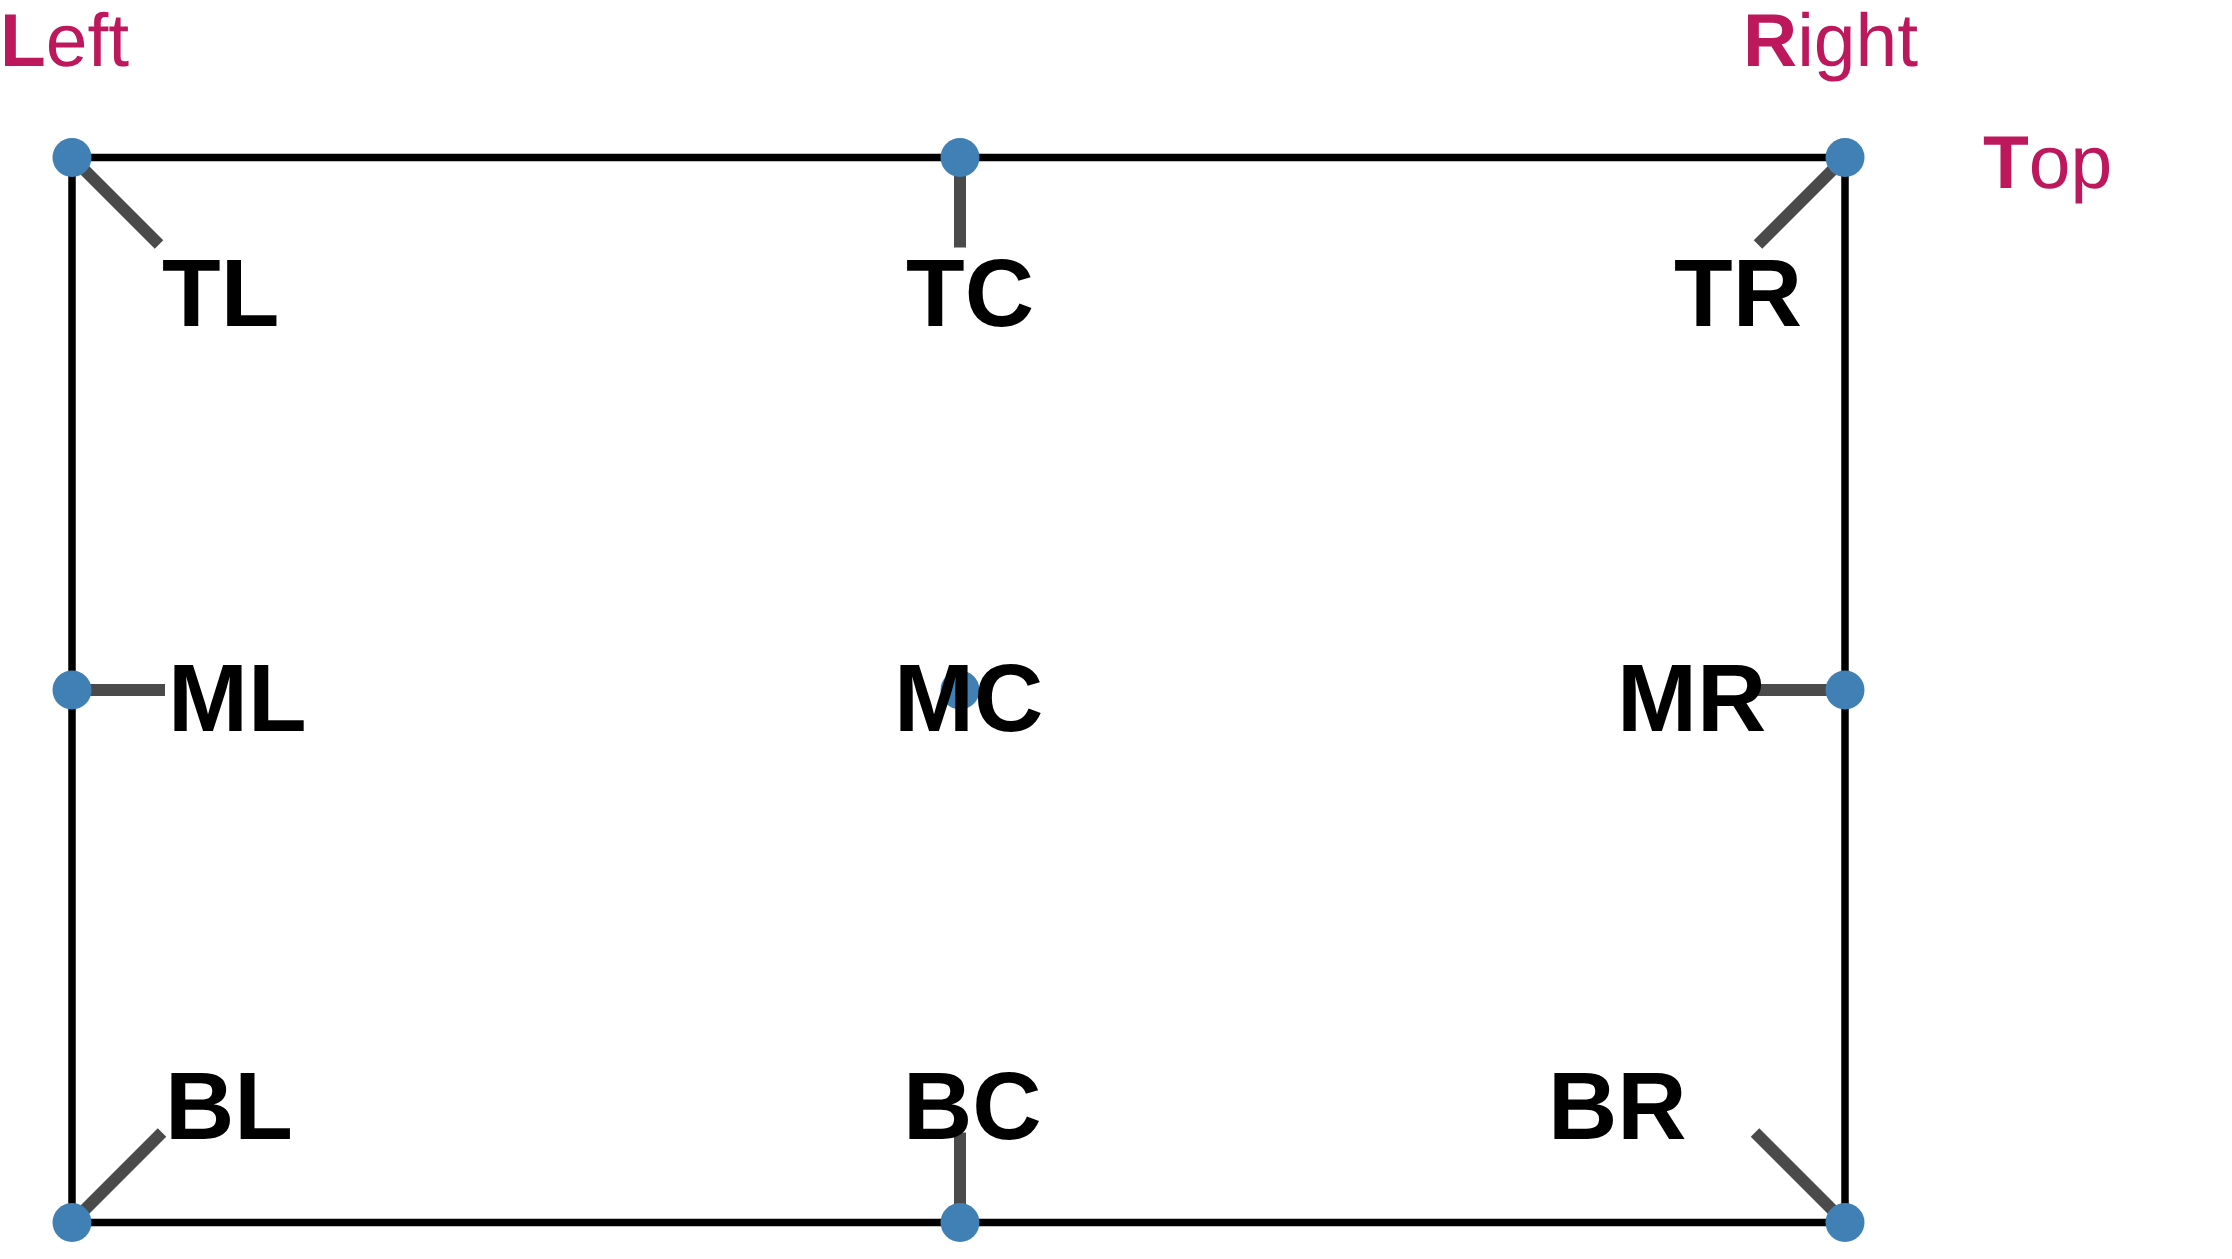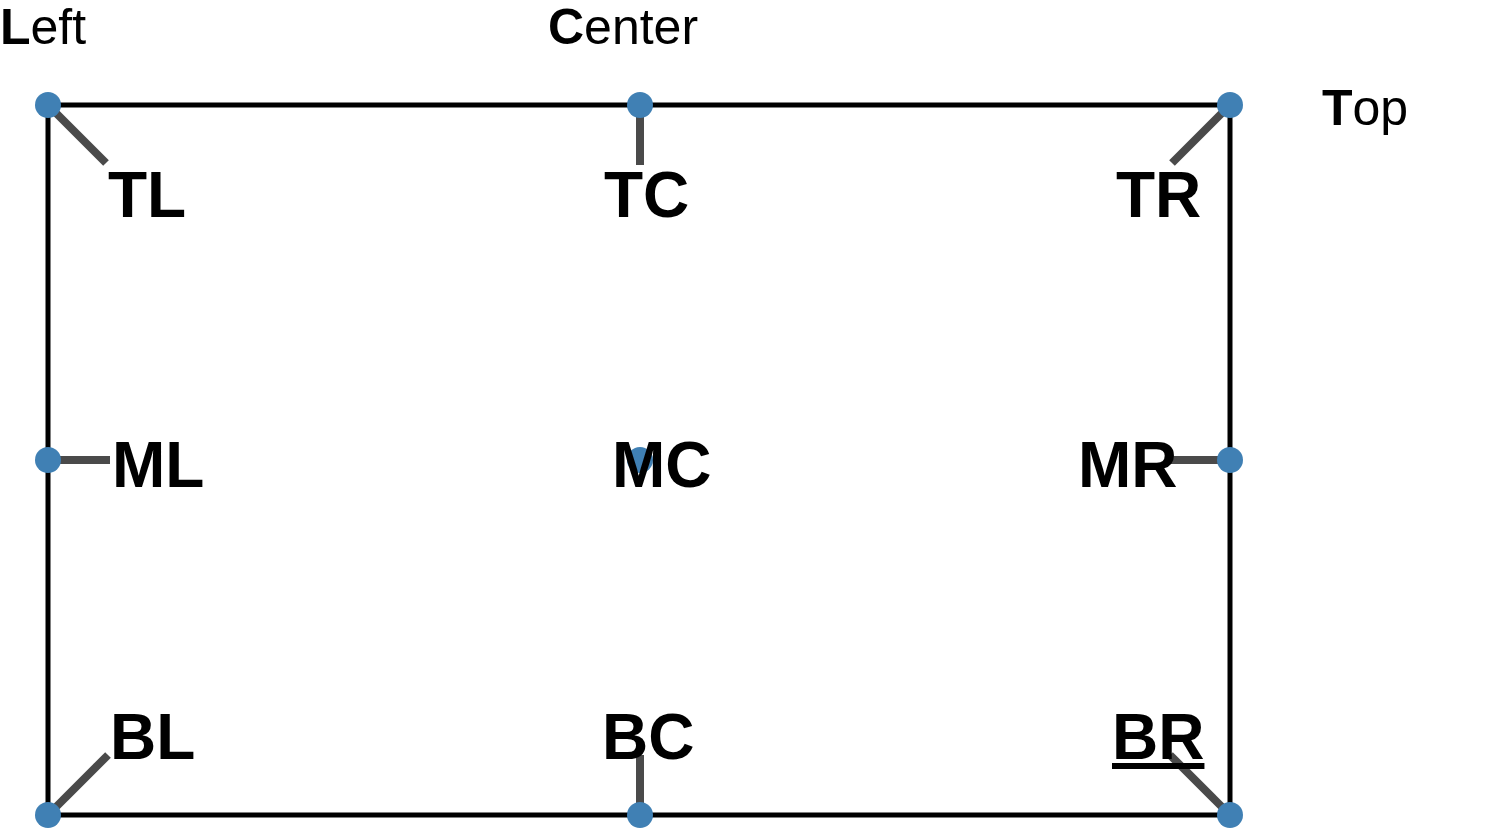--- a/index.html
+++ b/index.html
@@ -24,21 +24,21 @@
     position: absolute;
     left: 0;
     top: 0;
     width: 1488px;
     height: 839px;
   }
   .hdr {
     position: absolute;
     font-size: 50px;
     line-height: 1;
-    color: #000000;
+    color: #be185d;
     white-space: nowrap;
     font-weight: 400;
   }
   .hdr .b { font-weight: 700; }
   .anchor-label {
     position: absolute;
     font-size: 64px;
     line-height: 1;
     font-weight: 700;
     color: #000000;
@@ -48,25 +48,25 @@
   .hdr-center { left: 548px;  top: 2px; }
   .hdr-right  { left: 1162px; top: 2px; }
   .hdr-top    { left: 1322px; top: 83px; }
   .hdr-middle { left: 1294px; top: 433px; }
   .hdr-bottom { left: 1294px; top: 790px; }
 
   .lbl-TL { left: 108px;  top: 163px; }
   .lbl-TC { left: 604px;  top: 163px; }
   .lbl-TR { left: 1088px; top: 163px; margin-left: 28px; }
   .lbl-ML { left: 112px;  top: 433px; }
-  .lbl-MC { left: 596px;  top: 433px; margin-left: 16px; }
+  .lbl-MC { left: 596px;  top: 433px; }
   .lbl-MR { left: 1078px; top: 433px; }
   .lbl-BL { left: 110px;  top: 705px; }
   .lbl-BC { left: 602px;  top: 705px; }
-  .lbl-BR { left: 1112px; top: 705px; text-decoration: underline; }
+  .lbl-BR { left: 1032px; top: 705px; }
 </style>
 </head>
 <body>
 
 <div id="stage">
 
   <svg id="diagram-svg" viewBox="0 0 1488 839">
     <g>
       <line id="frame-top" x1="48" y1="105" x2="1230" y2="105" stroke="#000000" stroke-width="5" stroke-linecap="butt"></line>
       <line id="frame-right" x1="1230" y1="105" x2="1230" y2="815" stroke="#000000" stroke-width="5" stroke-linecap="butt"></line>
@@ -90,21 +90,21 @@
         <circle cx="48" cy="460" r="13" fill="#4080b4"></circle>
         <circle cx="640" cy="460" r="13" fill="#4080b4"></circle>
         <circle cx="1230" cy="460" r="13" fill="#4080b4"></circle>
         <circle cx="48" cy="815" r="13" fill="#4080b4"></circle>
         <circle cx="640" cy="815" r="13" fill="#4080b4"></circle>
         <circle cx="1230" cy="815" r="13" fill="#4080b4"></circle>
       </g>
   </svg>
 
   <div class="hdr hdr-left"><span class="b">L</span><span>eft</span></div>
-  <div class="hdr hdr-center"><span class="b">C</span><span>enter</span></div>
+  <div class="hdr hdr-right"><span class="b">R</span><span>ight</span></div>
 
   <div class="hdr hdr-top"><span class="b">T</span><span>op</span></div>
 
   <div class="anchor-label lbl-TL">TL</div>
   <div class="anchor-label lbl-TC">TC</div>
   <div class="anchor-label lbl-TR">TR</div>
   <div class="anchor-label lbl-ML">ML</div>
   <div class="anchor-label lbl-MC">MC</div>
   <div class="anchor-label lbl-MR">MR</div>
   <div class="anchor-label lbl-BL">BL</div>

